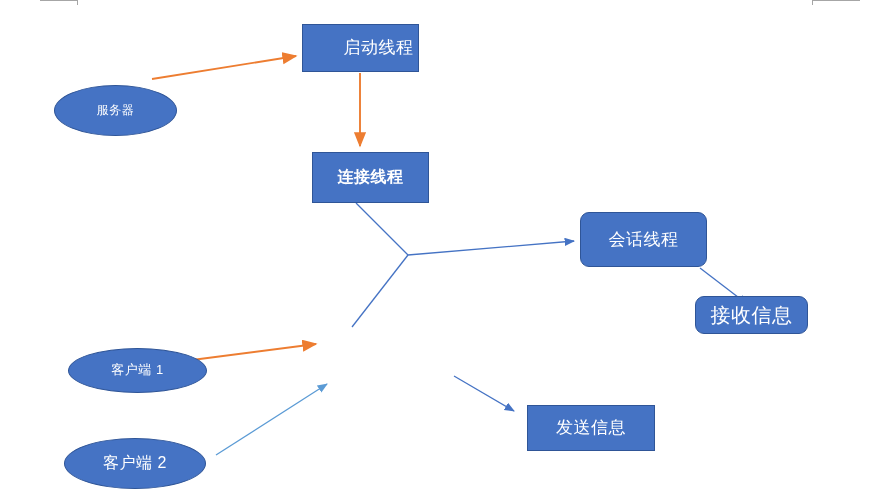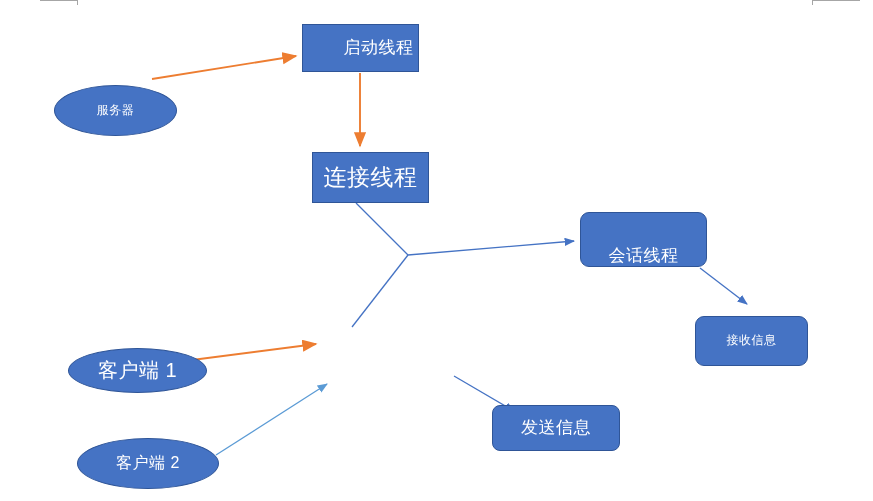--- a/index.html
+++ b/index.html
@@ -109,38 +109,38 @@
   </svg>
 
   <div class="node node-ellipse" style="left:54px; top:85px; width:123px; height:51px; font-size:12px;">
     <span class="label">服务器</span>
   </div>
 
   <div class="node node-rect" style="left:302px; top:24px; width:117px; height:48px; font-size:17px;padding-left:36px;">
     <span class="label">启动线程</span>
   </div>
 
-  <div class="node node-rect" style="left:312px; top:152px; width:117px; height:51px; font-size:23px;">
+  <div class="node node-rect" style="left:312px; top:152px; width:117px; height:51px; font-size:16px;font-weight:bold;">
     <span class="label">连接线程</span>
   </div>
 
-  <div class="node node-rounded" style="left:580px; top:212px; width:127px; height:55px; font-size:17px;align-items:flex-end;">
+  <div class="node node-rounded" style="left:580px; top:212px; width:127px; height:55px; font-size:17px;">
     <span class="label">会话线程</span>
   </div>
 
-  <div class="node node-rounded" style="left:695px; top:316px; width:113px; height:50px; font-size:12px;">
+  <div class="node node-rounded" style="left:695px; top:296px; width:113px; height:38px; font-size:20px;">
     <span class="label">接收信息</span>
   </div>
 
-  <div class="node node-ellipse" style="left:68px; top:348px; width:139px; height:45px; font-size:20px;">
+  <div class="node node-ellipse" style="left:68px; top:348px; width:139px; height:45px; font-size:13px;">
     <span class="label">客户端 1</span>
   </div>
 
-  <div class="node node-ellipse" style="left:77px; top:438px; width:142px; height:51px; font-size:16px;">
+  <div class="node node-ellipse" style="left:64px; top:438px; width:142px; height:51px; font-size:16px;">
     <span class="label">客户端 2</span>
   </div>
 
 
-  <div class="node node-rect" style="left:492px; top:405px; width:128px; height:46px; font-size:17px;border-radius:8px;">
+  <div class="node node-rect" style="left:527px; top:405px; width:128px; height:46px; font-size:17px;">
     <span class="label">发送信息</span>
   </div>
 
 </div>
 
 </body></html>

